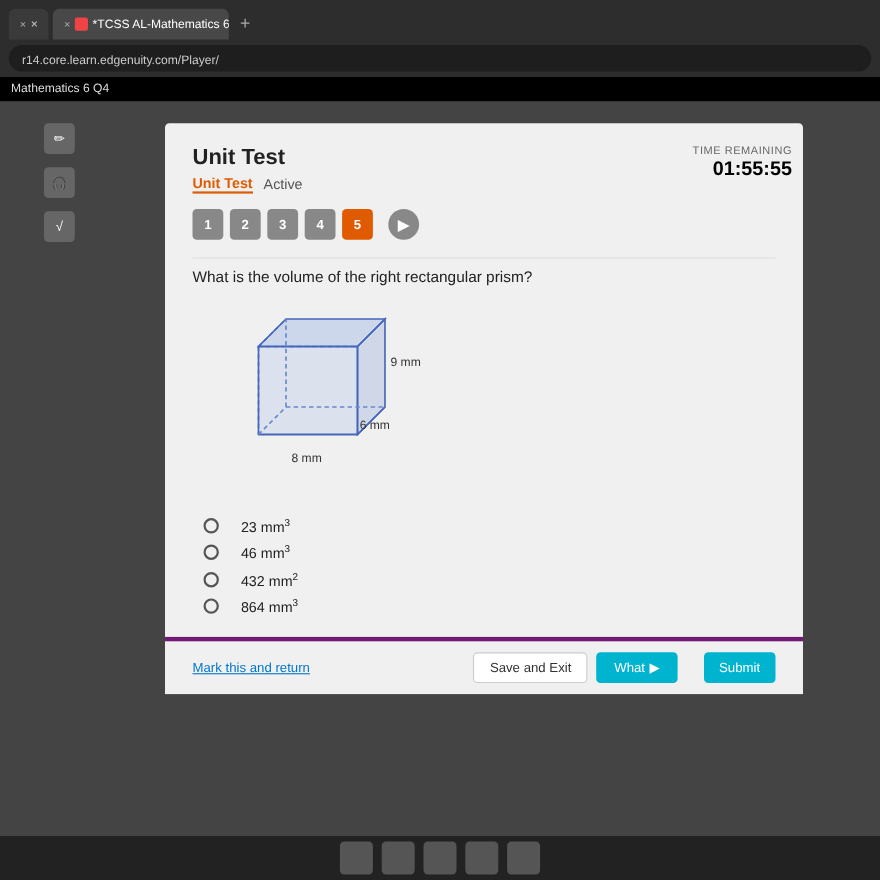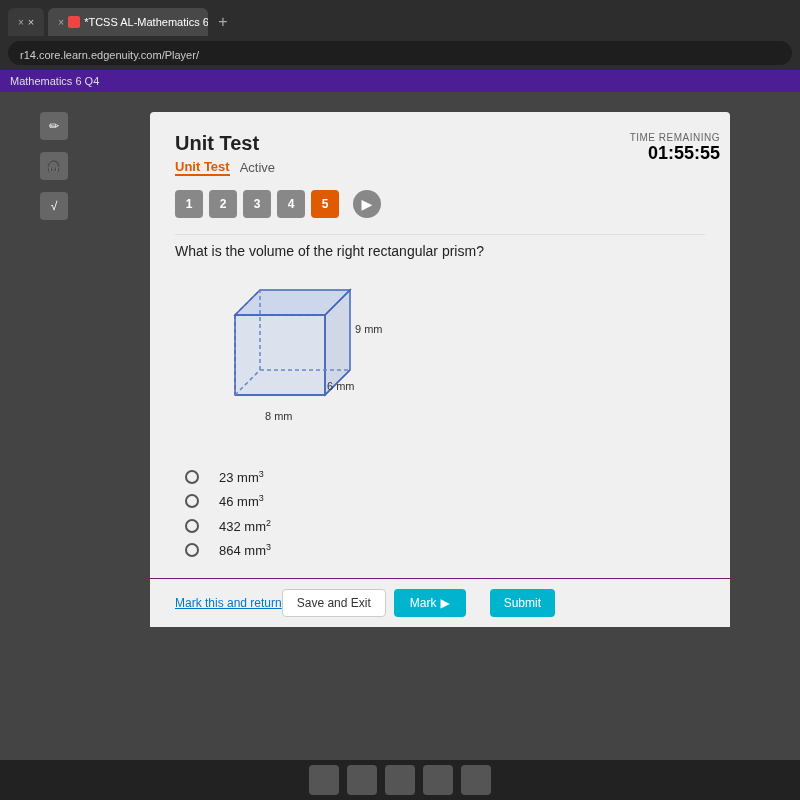--- a/index.html
+++ b/index.html
@@ -95,21 +95,21 @@
     .main-content {
       background: #444;
       width: 100%;
       height: calc(800px - 70px);
       position: relative;
       display: flex;
       flex-direction: column;
     }
 
     .page-header-bar {
-      background: #4c1d95;
+      background: #000000;
       padding: 4px 10px;
       font-size: 11px;
       color: #ddd;
       height: 22px;
       display: flex;
       align-items: center;
     }
 
     
     .content-wrapper {
@@ -282,24 +282,25 @@
       flex-shrink: 0;
     }
 
     sup {
       font-size: 9px;
     }
 
     
     .bottom-bar {
       background: #f0f0f0;
-      border-top: 1px solid #701a75;
+      border-top: 4px solid #701a75;
       padding: 10px 25px;
       display: flex;
       align-items: center;
+      justify-content: space-between;
     }
 
     .mark-return-link {
       color: #0077cc;
       font-size: 12px;
       text-decoration: underline;
       cursor: pointer;
     }
 
     .bottom-buttons {
@@ -478,21 +479,21 @@
           <div class="radio-circle"></div>
           <span>864 mm<sup>3</sup></span>
         </div>
       </div>
 
       <div class="bottom-bar" style="margin-top: 20px; margin-left: -25px; margin-right: -25px; margin-bottom: -20px; padding: 10px 25px;">
         <span class="mark-return-link">Mark this and return</span>
         <div class="bottom-buttons">
           <button class="btn-save-exit">Save and Exit</button>
           <button class="btn-next">
-            <span>Mark</span>
+            <span>What</span>
             <span>▶</span>
           </button>
           <button class="btn-submit">Submit</button>
         </div>
       </div>
 
     </div>
   </div>
 
   <div class="taskbar">

